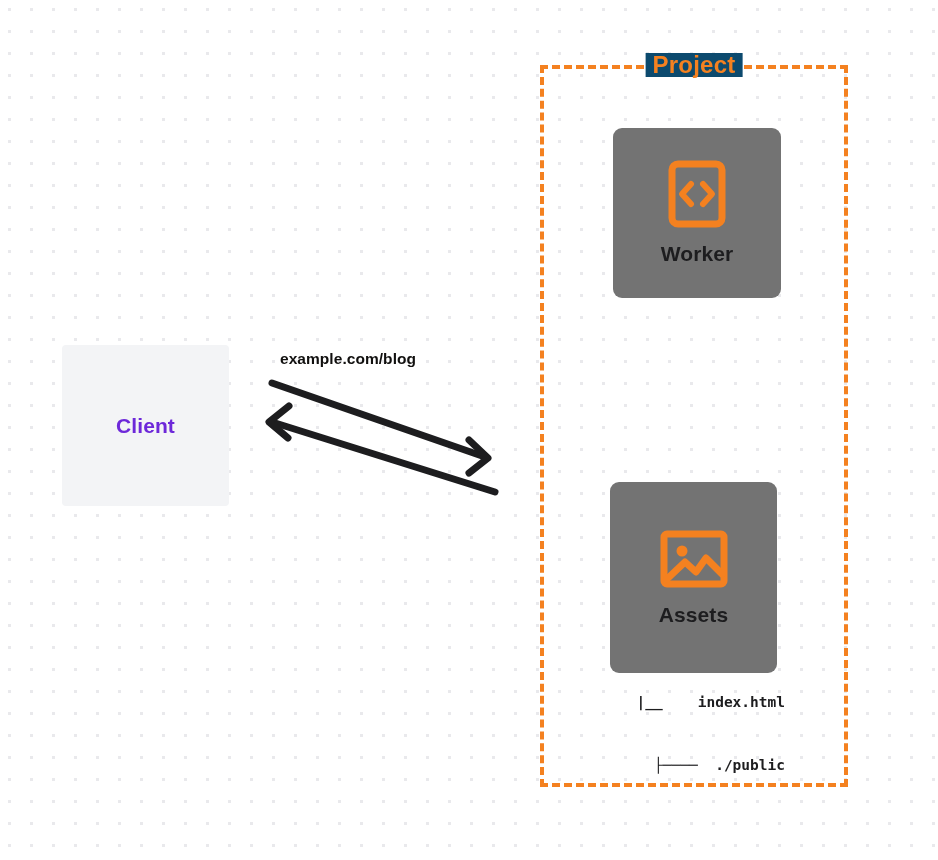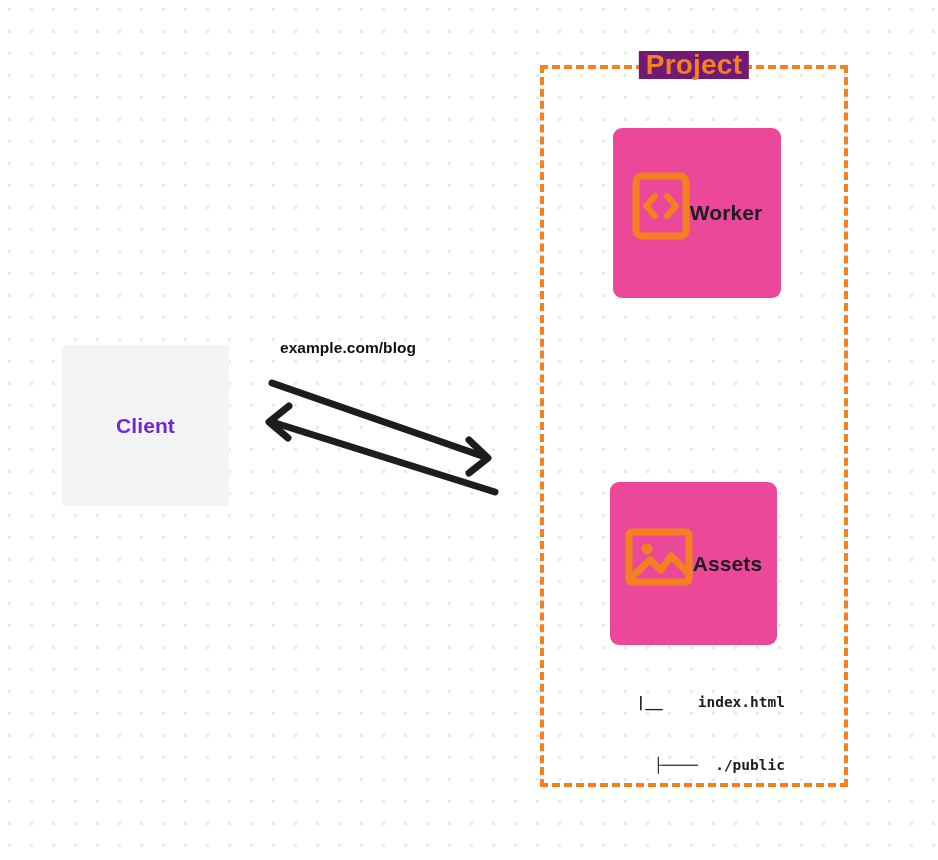--- a/index.html
+++ b/index.html
@@ -60,21 +60,21 @@
     top: 360px;
     width: 270px;
     height: 160px;
     overflow: visible;
   }
 
   
   #request-url-label {
     position: absolute;
     left: 280px;
-    top: 339px;
+    top: 350px;
     font-size: 15.5px;
     font-weight: 700;
     color: #11100f;
     letter-spacing: .05px;
     white-space: nowrap;
   }
 
   
   #project-group {
     position: absolute;
@@ -87,50 +87,51 @@
     position: absolute;
     inset: 0;
     border: 4px dashed #f48120;
     box-sizing: border-box;
   }
   #project-title {
     position: absolute;
     left: 50%;
     top: 0;
     transform: translate(-50%, -50%);
-    background: #701a75;
+    background: #0c4a6e;
     padding: 0 7px;
-    font-size: 28px;
+    font-size: 24px;
     font-weight: 700;
     color: #f48120;
     letter-spacing: .2px;
     white-space: nowrap;
     line-height: 1;
   }
 
   
   .resource-card {
     position: absolute;
-    background: #ec4899;
+    background: #737373;
     border-radius: 9px;
     display: flex;
+    flex-direction: column;
     align-items: center;
     justify-content: center;
   }
   #worker-card {
     left: 613px;
     top: 128px;
     width: 168px;
     height: 170px;
   }
   #assets-card {
     left: 610px;
     top: 482px;
     width: 167px;
-    height: 163px;
+    height: 191px;
   }
   .resource-card .card-icon {
     display: block;
     line-height: 0;
     margin-bottom: 14px;
   }
   .resource-card .card-label {
     font-size: 21px;
     font-weight: 700;
     color: #1d1d1f;

